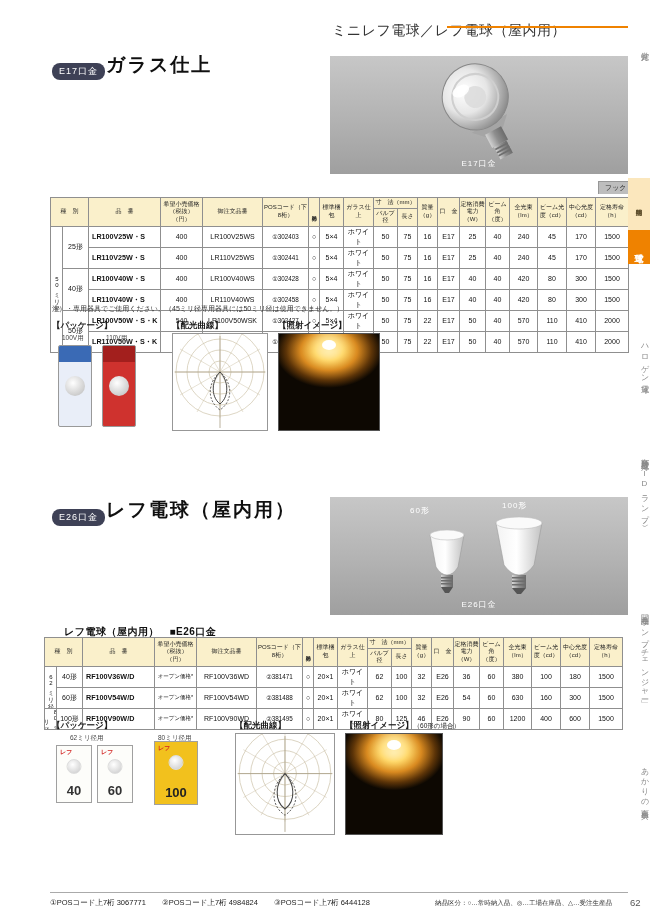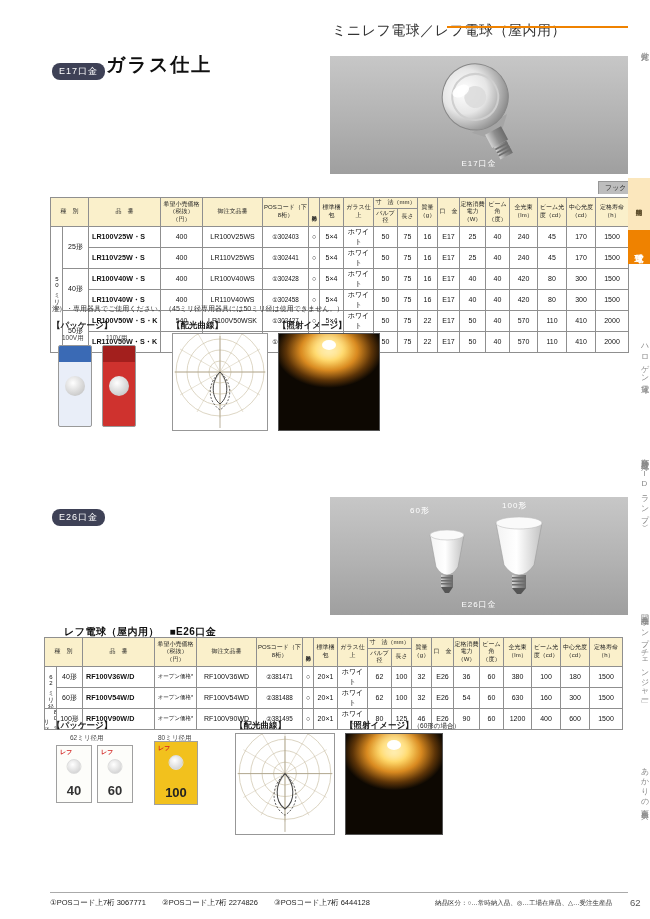--- a/index.html
+++ b/index.html
@@ -343,20 +343,21 @@
 
   <div class="abs ghead" style="top:320px;left:278px">【照射イメージ】</div>
   <div class="abs irr" style="top:333px;left:278px;width:102px;height:98px">
     <div class="glow"></div>
     <div class="lamp"></div>
   </div>
 
   <div class="abs" style="top:506px;left:52px">
     <span class="badge">E26口金</span>
   </div>
+  <div class="abs sec-title" style="top:497px;left:106px">レフ電球（屋内用）</div>
 
   <div class="abs photo" style="top:497px;left:330px">
     <svg width="298" height="118" viewBox="0 0 298 118">
       <defs>
         <linearGradient id="g2body" x1="0" y1="0" x2="1" y2="0">
           <stop offset="0%" stop-color="#f3f3f3"></stop>
           <stop offset="45%" stop-color="#ffffff"></stop>
           <stop offset="100%" stop-color="#c2c2c2"></stop>
         </linearGradient>
         <linearGradient id="g2screw" x1="0" y1="0" x2="1" y2="0">
@@ -570,19 +571,19 @@
     <div class="tmain">電球</div>
   </div>
   <div class="tab" style="top:338px;height:100px">ハロゲン電球</div>
   <div class="tab" style="top:452px;height:145px">高輝度放電灯（HIDランプ）</div>
   <div class="tab" style="top:608px;height:145px">関連商品「ランプチェンジャー」</div>
   <div class="tab" style="top:762px;height:100px">あかりの百科事典</div>
 
   <div class="abs footer-line"></div>
   <div class="abs footer-codes">
     <span class="seg"><span>①</span><span>POSコード上7桁</span> <span>3067771</span></span>
-    <span class="seg"><span>②</span><span>POSコード上7桁</span> <span>2274826</span></span>
+    <span class="seg"><span>②</span><span>POSコード上7桁</span> <span>4984824</span></span>
     <span class="seg"><span>③</span><span>POSコード上7桁</span> <span>6444128</span></span>
   </div>
   <div class="abs footer-legend">納品区分：○…常時納入品、◎…工場在庫品、△…受注生産品</div>
   <div class="abs page-num">62</div>
 
 </div>
 
 </body></html>

